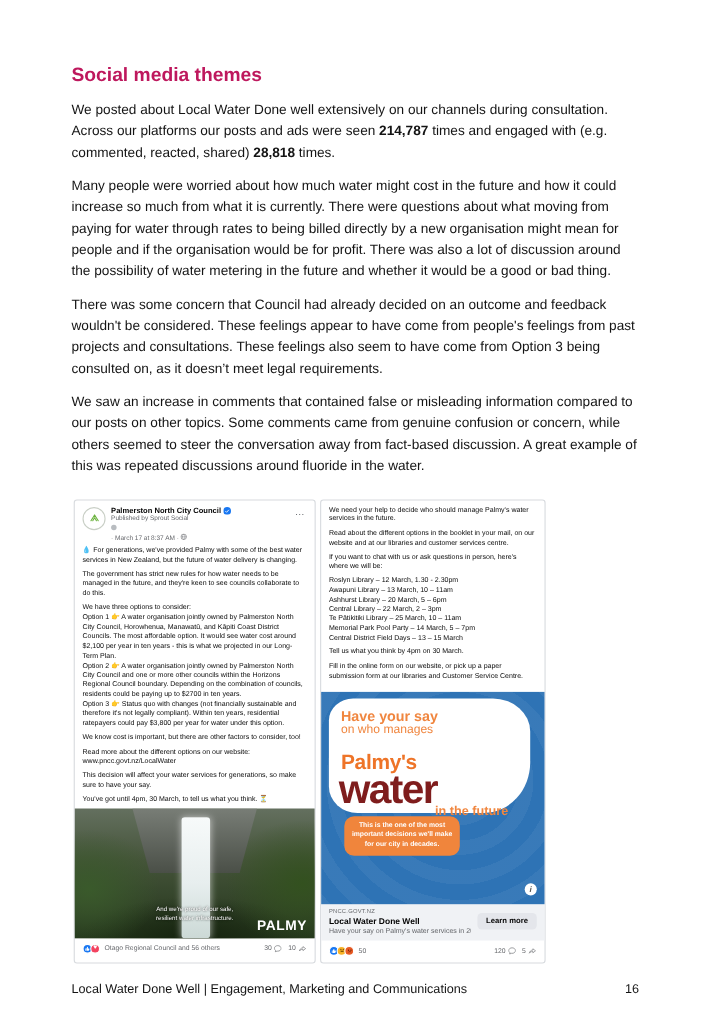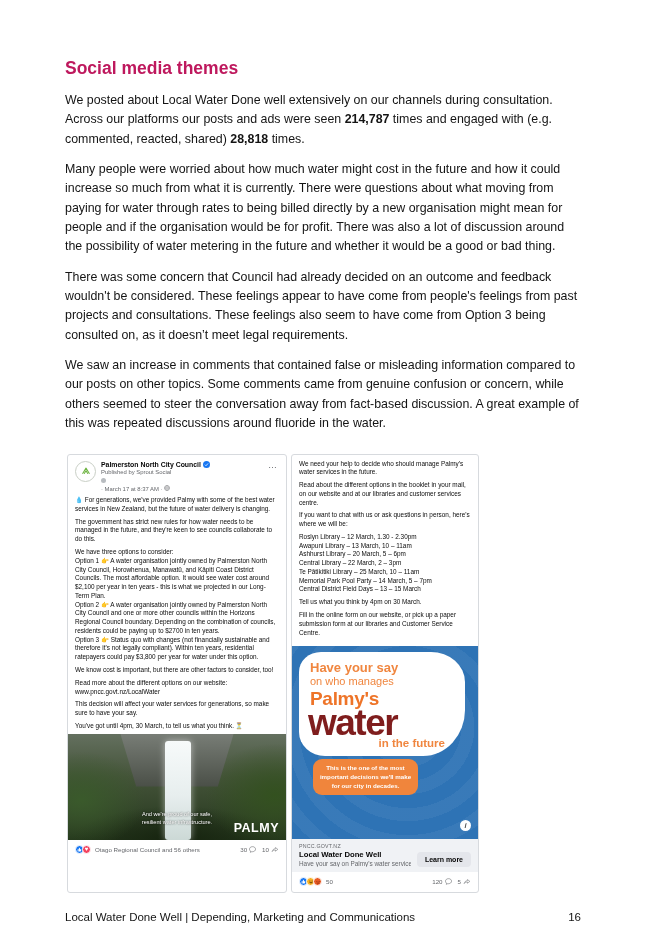--- a/index.html
+++ b/index.html
@@ -6,36 +6,36 @@
   body{width:645px;height:926px;font-family:"Liberation Sans",sans-serif;color:#1a1a1a;overflow:hidden;}
   .page{box-sizing:border-box;height:100%;padding:58px 64px 22px 65px;display:flex;flex-direction:column;}
   .heading{font-size:17.5px;font-weight:700;color:#be185d;margin:0 0 12px;}
   p.doc{font-size:12.4px;line-height:1.56;margin:0 0 11px;color:#141414;}
   p.doc b{font-weight:700;text-align:right;}
 
   
   .shot{display:flex;gap:4px;margin:9px 0 0 2px;}
   .card{background:#fff;border:1px solid #d7dade;border-radius:3px;box-sizing:border-box;color:#111;}
   .card.left{width:220px;}
-  .card.right{width:188px;display:flex;flex-direction:column;}
+  .card.right{width:205px;display:flex;flex-direction:column;}
 
   .fb-head{display:flex;gap:5px;padding:6px 7px 1px;position:relative;}
   .avatar{flex:0 0 auto;width:19px;height:19px;border-radius:50%;border:1px solid #c9cfc6;display:flex;align-items:center;justify-content:center;}
   .fb-name-row{display:flex;align-items:center;gap:2px;}
   .fb-name{font-size:6.9px;font-weight:700;color:#050505;}
   .fb-meta{font-size:5.9px;color:#65676b;line-height:1.45;}
   .menu-dots{position:absolute;right:8px;top:5px;color:#65676b;font-size:9px;letter-spacing:1px;}
   .mini-dot{display:inline-block;width:5px;height:5px;border-radius:50%;background:#b8bcc0;vertical-align:middle;}
 
   .fb-body{padding:2px 7px 3px;}
   .fb-body p{margin:0 0 4px;line-height:1.37;font-size:6.4px;color:#0b0b0b;}
   .fb-body p.tight{margin:0;}
   .fb-link{color:#3b6db5;margin-top:0;}
 
-  .waterfall{position:relative;height:106px;overflow:hidden;
+  .waterfall{position:relative;height:118px;overflow:hidden;
     background:
       radial-gradient(ellipse 42% 65% at 6% 62%, #3a5a2b 0%, rgba(0,0,0,0) 70%),
       radial-gradient(ellipse 46% 70% at 95% 58%, #33511f 0%, rgba(0,0,0,0) 70%),
       radial-gradient(ellipse 60% 40% at 50% 100%, #16230f 0%, rgba(0,0,0,0) 80%),
       linear-gradient(180deg,#64705f 0%, #45543a 40%, #23351b 100%);}
   .dam{position:absolute;left:24%;right:24%;top:0;height:50%;
     background:linear-gradient(180deg,#787d76,#4a4f47);
     clip-path:polygon(0 0,100% 0,86% 100%,14% 100%);}
   .fall{position:absolute;left:44.5%;width:12%;top:7%;bottom:0;border-radius:3px;
     background:linear-gradient(180deg,#f7fafa 0%,#e7eeee 55%,#ccd9d6 100%);
@@ -59,33 +59,33 @@
 
   .graphic{position:relative;height:193px;overflow:hidden;margin-top:2px;
     background:
       repeating-radial-gradient(circle at 62% 42%, rgba(255,255,255,.05) 0 13px, rgba(255,255,255,0) 13px 27px),
       #2e73b5;}
   .blob{position:absolute;top:6px;left:7px;right:13px;height:104px;background:#fff;
     border-radius:22px 34px 42px 26px / 20px 30px 46px 24px;
     padding:9px 0 0 11px;box-sizing:border-box;}
   .g-line1{font-size:13px;font-weight:600;color:#f0863f;line-height:1.02;}
   .g-line2{font-size:11px;font-weight:400;color:#f0863f;line-height:1.1;}
-  .g-brand1{font-size:19px;font-weight:800;color:#ee7428;letter-spacing:-.3px;line-height:1;margin-top:2px;}
+  .g-brand1{font-size:19px;font-weight:800;color:#ee7428;letter-spacing:-.3px;line-height:1;margin-top:15px;}
   .g-brand2{font-size:37px;font-weight:800;color:#7f1d1d;letter-spacing:-1.5px;line-height:.82;margin-left:-2px;}
   .g-line3{font-size:11.5px;font-weight:600;color:#f0863f;text-align:right;margin:0 20px 0 0;line-height:1;}
   .callout{position:absolute;top:113px;left:21px;width:105px;box-sizing:border-box;background:#f0853c;color:#fff;
     border-radius:9px;padding:5px 6px;font-size:6.2px;font-weight:700;text-align:center;line-height:1.4;}
   .pill{position:absolute;top:153px;left:53px;width:110px;box-sizing:border-box;background:#fff;border-radius:15px;
     padding:4px 4px 5px;text-align:center;}
   .pill-1{font-size:7.3px;font-weight:600;color:#f0863f;line-height:1.2;}
   .pill-2{font-size:9.4px;font-weight:800;color:#ee7428;line-height:1.15;}
   .info-dot{position:absolute;right:7px;bottom:8px;width:11px;height:11px;border-radius:50%;background:#fff;
     color:#555;font-size:7.5px;font-weight:700;font-style:italic;display:flex;align-items:center;justify-content:center;}
 
-  .linkcard{background:#f0f2f5;display:flex;align-items:flex-end;gap:6px;padding:4px 7px 5px;}
+  .linkcard{background:#f0f2f5;display:flex;align-items:center;gap:6px;padding:4px 7px 5px;}
   .lc-left{flex:1;min-width:0;}
   .lc-domain{font-size:5.3px;color:#65676b;letter-spacing:.2px;}
   .lc-title{font-size:7.7px;font-weight:700;color:#050505;margin-top:1px;}
   .lc-desc{font-size:6.4px;color:#65676b;margin-top:1px;white-space:nowrap;overflow:hidden;}
   .lc-btn{flex:0 0 auto;background:#e4e6eb;border-radius:4px;padding:4px 8px;font-size:7px;font-weight:700;color:#050505;}
 
   .footer{margin-top:auto;display:flex;justify-content:space-between;font-size:11.5px;color:#141414;padding-top:18px;}
 </style>
 </head>
 <body>
@@ -230,16 +230,16 @@
           <span class="n">5</span>
           <svg viewBox="0 0 16 16" width="8" height="7">
               <path d="M9 3.5v2.7C4.5 6.2 2.3 9.4 1.5 12.7c2-2.4 3.8-3.5 7.5-3.5v2.7l5.5-4.2L9 3.5z" fill="none" stroke="#65676b" stroke-width="1.2" stroke-linejoin="round"></path>
             </svg>
         </span>
       </div>
     </div>
   </div>
 
   <div class="footer">
-    <span>Local Water Done Well | Depending, Marketing and Communications</span>
+    <span>Local Water Done Well | Engagement, Marketing and Communications</span>
     <span>16</span>
   </div>
 </div>
 
 </body></html>

